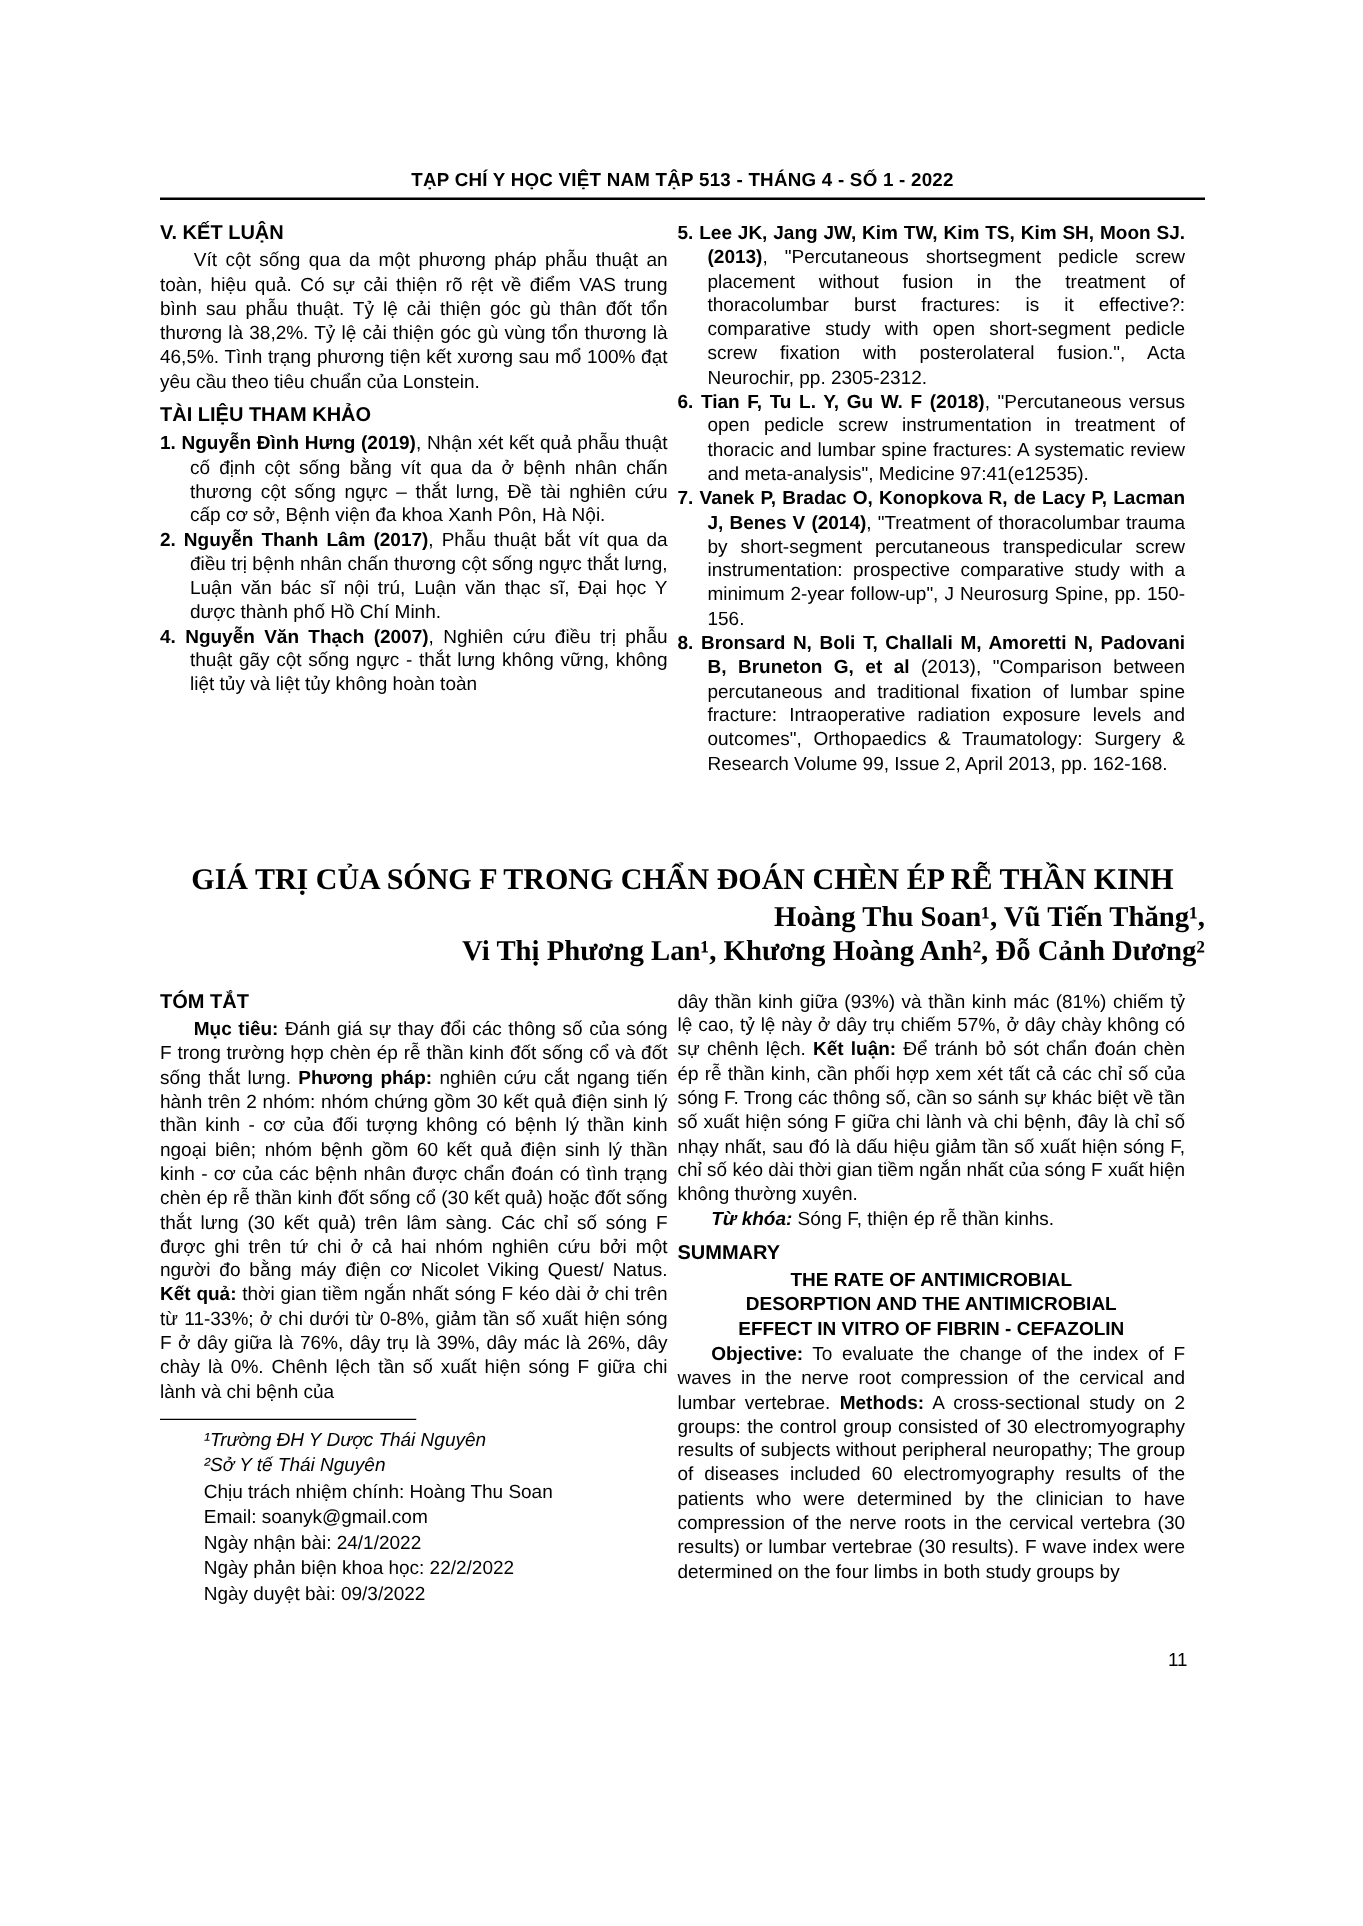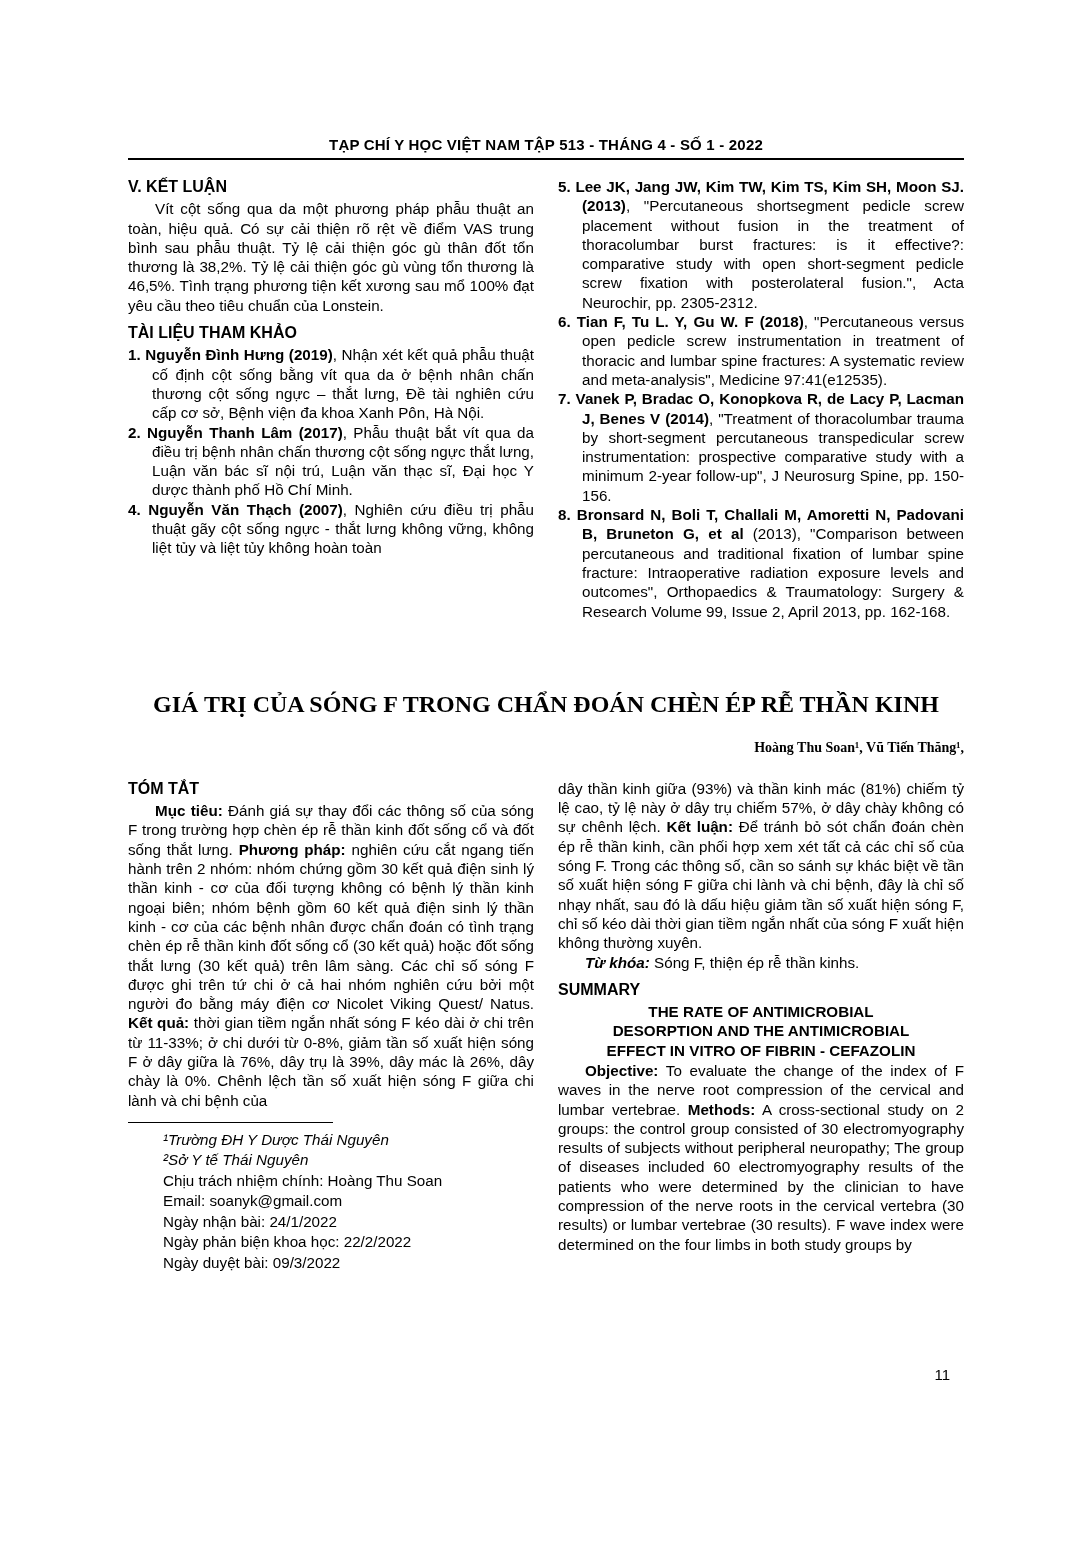--- a/index.html
+++ b/index.html
@@ -7,45 +7,45 @@
   body {
     background:#ffffff; color:#000;
     font-family:"Liberation Sans","DejaVu Sans",sans-serif;
     position:relative; overflow:hidden;
   }
   .page { position:absolute; left:128px; top:136px; width:836px; }
   .journal-header {
     text-align:center; font-weight:bold; font-size:15px; letter-spacing:.2px;
     padding-bottom:5px; border-bottom:2px solid #000;
   }
-  .cols { display:flex; gap:24px; }
+  .cols { display:flex; gap:8px; }
   .cols.top { margin-top:17px; }
   .cols.bottom { margin-top:18px; }
   .col { width:406px; font-size:15.2px; line-height:19.3px; text-align:justify; }
   .sec { font-size:16px; font-weight:bold; margin:8px 0 3px 0; }
   .col .sec:first-child { margin-top:0; }
   .indent { text-indent:27px; }
   .ref { padding-left:24px; text-indent:-24px; }
   .b { font-weight:bold; }
   .bi { font-weight:bold; font-style:italic; }
   .it { font-style:italic; }
   .article-title {
     margin-top:68px; text-align:center;
     font-family:"Liberation Serif","DejaVu Serif",serif;
     font-size:24px; font-weight:bold; line-height:30px;
   }
   .authors {
-    margin-top:15px; text-align:right;
+    margin-top:1px; text-align:right;
     font-family:"Liberation Serif","DejaVu Serif",serif;
-    font-size:14px; font-weight:bold; line-height:27px;
+    font-size:23px; font-weight:bold; line-height:27px;
   }
   .footnote-rule { width:205px; border-top:1.5px solid #000; margin:12px 0 7px 0; }
   .footnotes { font-size:15.2px; line-height:20.5px; text-align:left;margin-left:35px; }
   .summary-subtitle { font-weight:bold; text-align:center; max-width:314px; margin:1px auto; }
-  .page-number { position:absolute; top:1366px; right:140px; font-size:15px; }
+  .page-number { position:absolute; top:1320px; right:140px; font-size:15px; }
 </style>
 </head>
 <body>
 
 <div class="page">
 
   <div class="journal-header">TẠP CHÍ Y HỌC VIỆT NAM TẬP 513 - THÁNG 4 - SỐ 1 - 2022</div>
 
   <div class="cols top">
     <div class="col">
@@ -60,20 +60,21 @@
       <div class="ref"><span class="b">5. Lee JK, Jang JW, Kim TW, Kim TS, Kim SH, Moon SJ. (2013)</span><span>, "Percutaneous shortsegment pedicle screw placement without fusion in the treatment of thoracolumbar burst fractures: is it effective?: comparative study with open short-segment pedicle screw fixation with posterolateral fusion.", Acta Neurochir, pp. 2305-2312.</span></div>
       <div class="ref"><span class="b">6. Tian F, Tu L. Y, Gu W. F (2018)</span><span>, "Percutaneous versus open pedicle screw instrumentation in treatment of thoracic and lumbar spine fractures: A systematic review and meta-analysis", Medicine 97:41(e12535).</span></div>
       <div class="ref"><span class="b">7.  Vanek P, Bradac O, Konopkova R, de Lacy P, Lacman J, Benes V (2014)</span><span>, "Treatment of thoracolumbar trauma by short-segment percutaneous transpedicular screw instrumentation: prospective comparative study with a minimum 2-year follow-up", J Neurosurg Spine, pp. 150-156.</span></div>
       <div class="ref"><span class="b">8. Bronsard N, Boli T, Challali M, Amoretti N, Padovani B, Bruneton G, et al</span><span> (2013), "Comparison between percutaneous and traditional fixation of lumbar spine fracture: Intraoperative radiation exposure levels and outcomes", Orthopaedics &amp; Traumatology: Surgery &amp; Research Volume 99, Issue 2, April 2013, pp. 162-168.</span></div>
     </div>
   </div>
 
   <h1 class="article-title">GIÁ TRỊ CỦA SÓNG F TRONG CHẨN ĐOÁN CHÈN ÉP RỄ THẦN KINH</h1>
   <div class="authors">
     <div>Hoàng Thu Soan¹, Vũ Tiến Thăng¹,</div>
+    <div>Vi Thị Phương Lan¹, Khương Hoàng Anh², Đỗ Cảnh Dương²</div>
   </div>
 
   <div class="cols bottom">
     <div class="col">
       <div class="sec">TÓM TẮT</div>
       <p class="indent"><span class="b">Mục tiêu:</span><span> Đánh giá sự thay đổi các thông số của sóng F trong trường hợp chèn ép rễ thần kinh đốt sống cổ và đốt sống thắt lưng. </span><span class="b">Phương pháp:</span><span> nghiên cứu cắt ngang tiến hành trên 2 nhóm: nhóm chứng gồm 30 kết quả điện sinh lý thần kinh - cơ của đối tượng không có bệnh lý thần kinh ngoại biên; nhóm bệnh gồm 60 kết quả điện sinh lý thần kinh - cơ của các bệnh nhân được chẩn đoán có tình trạng chèn ép rễ thần kinh đốt sống cổ (30 kết quả) hoặc đốt sống thắt lưng (30 kết quả) trên lâm sàng. Các chỉ số sóng F được ghi trên tứ chi ở cả hai nhóm nghiên cứu bởi một người đo bằng máy điện cơ Nicolet Viking Quest/ Natus. </span><span class="b">Kết quả:</span><span> thời gian tiềm ngắn nhất sóng F kéo dài ở chi trên từ 11-33%; ở chi dưới từ 0-8%, giảm tần số xuất hiện sóng F ở dây giữa là 76%, dây trụ là 39%, dây mác là 26%, dây chày là 0%. Chênh lệch tần số xuất hiện sóng F giữa chi lành và chi bệnh của</span></p>
       <div class="footnote-rule"></div>
       <div class="footnotes">
         <div class="it">¹Trường ĐH Y Dược Thái Nguyên</div>
         <div class="it">²Sở Y tế Thái Nguyên</div>

